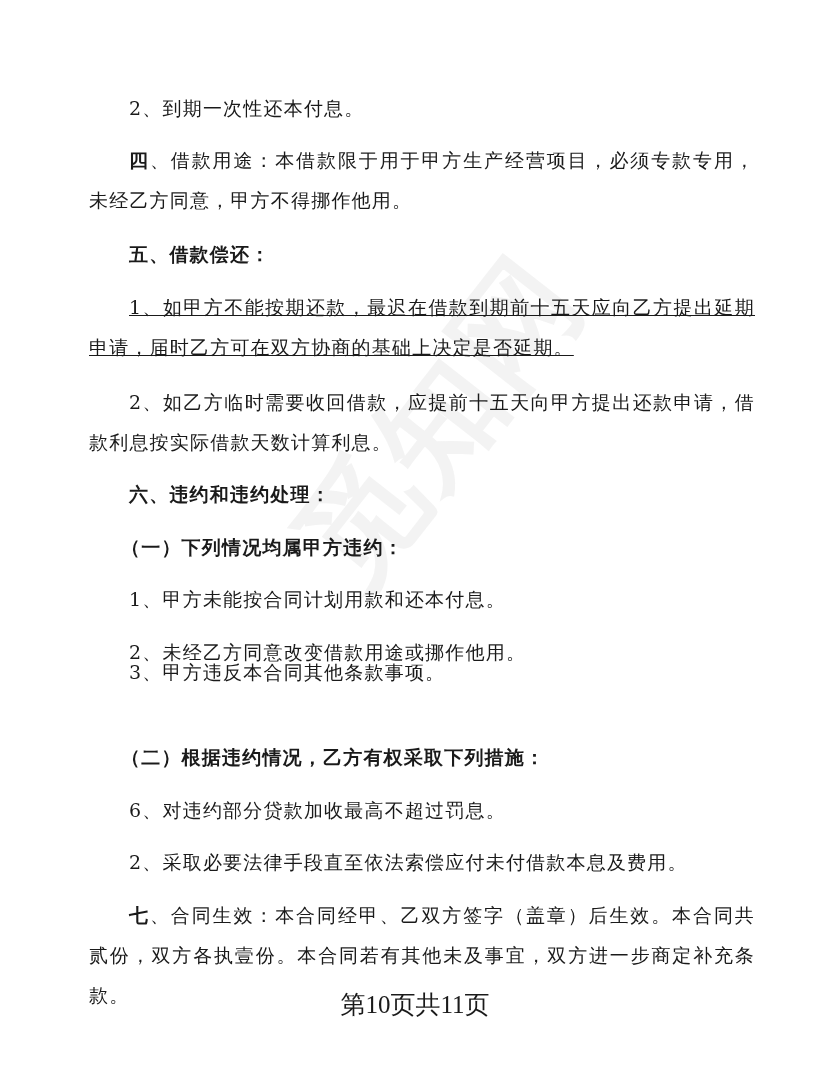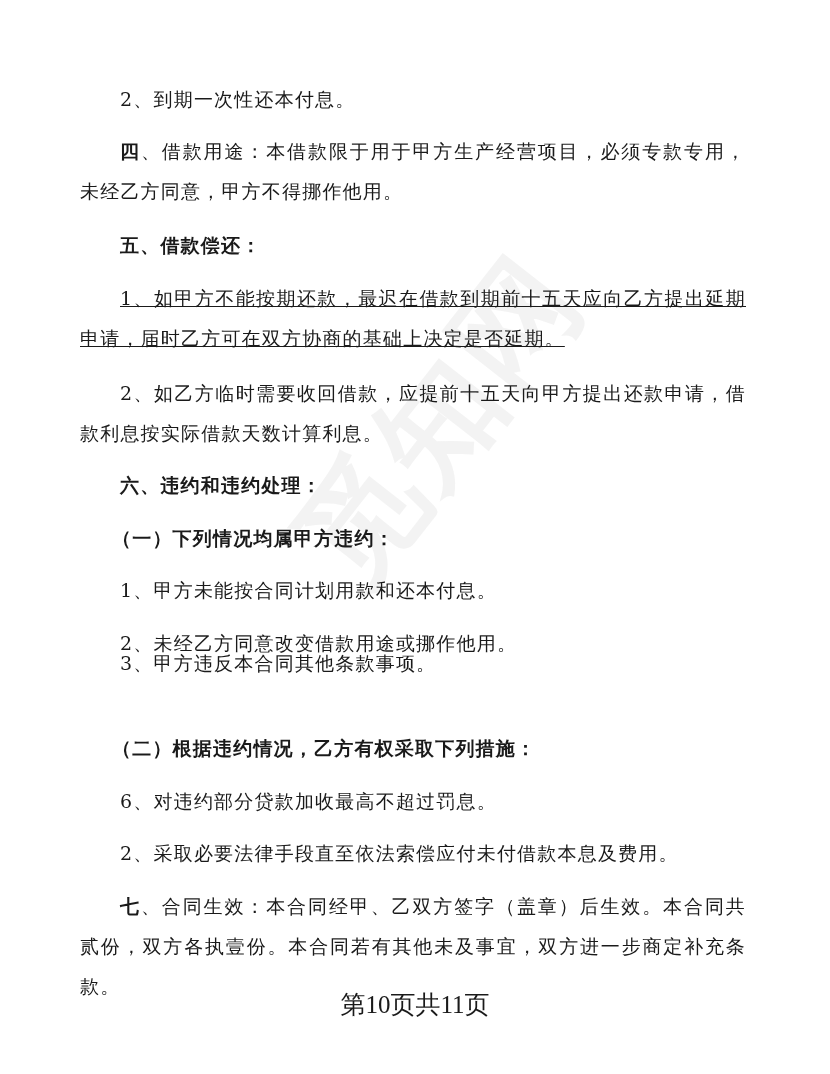--- a/index.html
+++ b/index.html
@@ -23,21 +23,21 @@
     }
     .para {
       position: absolute;
       left: 77px;
       width: 666px;
       font-size: 19px;
       line-height: 40px;
       letter-spacing: 1.2px;
       text-indent: 40px;
       text-align: justify;
-      margin: 3px;
+      margin: 12px;
       white-space: normal;
     }
     .para.bold-lead .lead { font-weight: bold; }
     .para.heading { font-weight: bold; }
     .para.subheading { font-weight: bold; text-indent: 32px; }
     .footer {
       position: absolute;
       left: 0;
       width: 830px;
       top: 988px;

